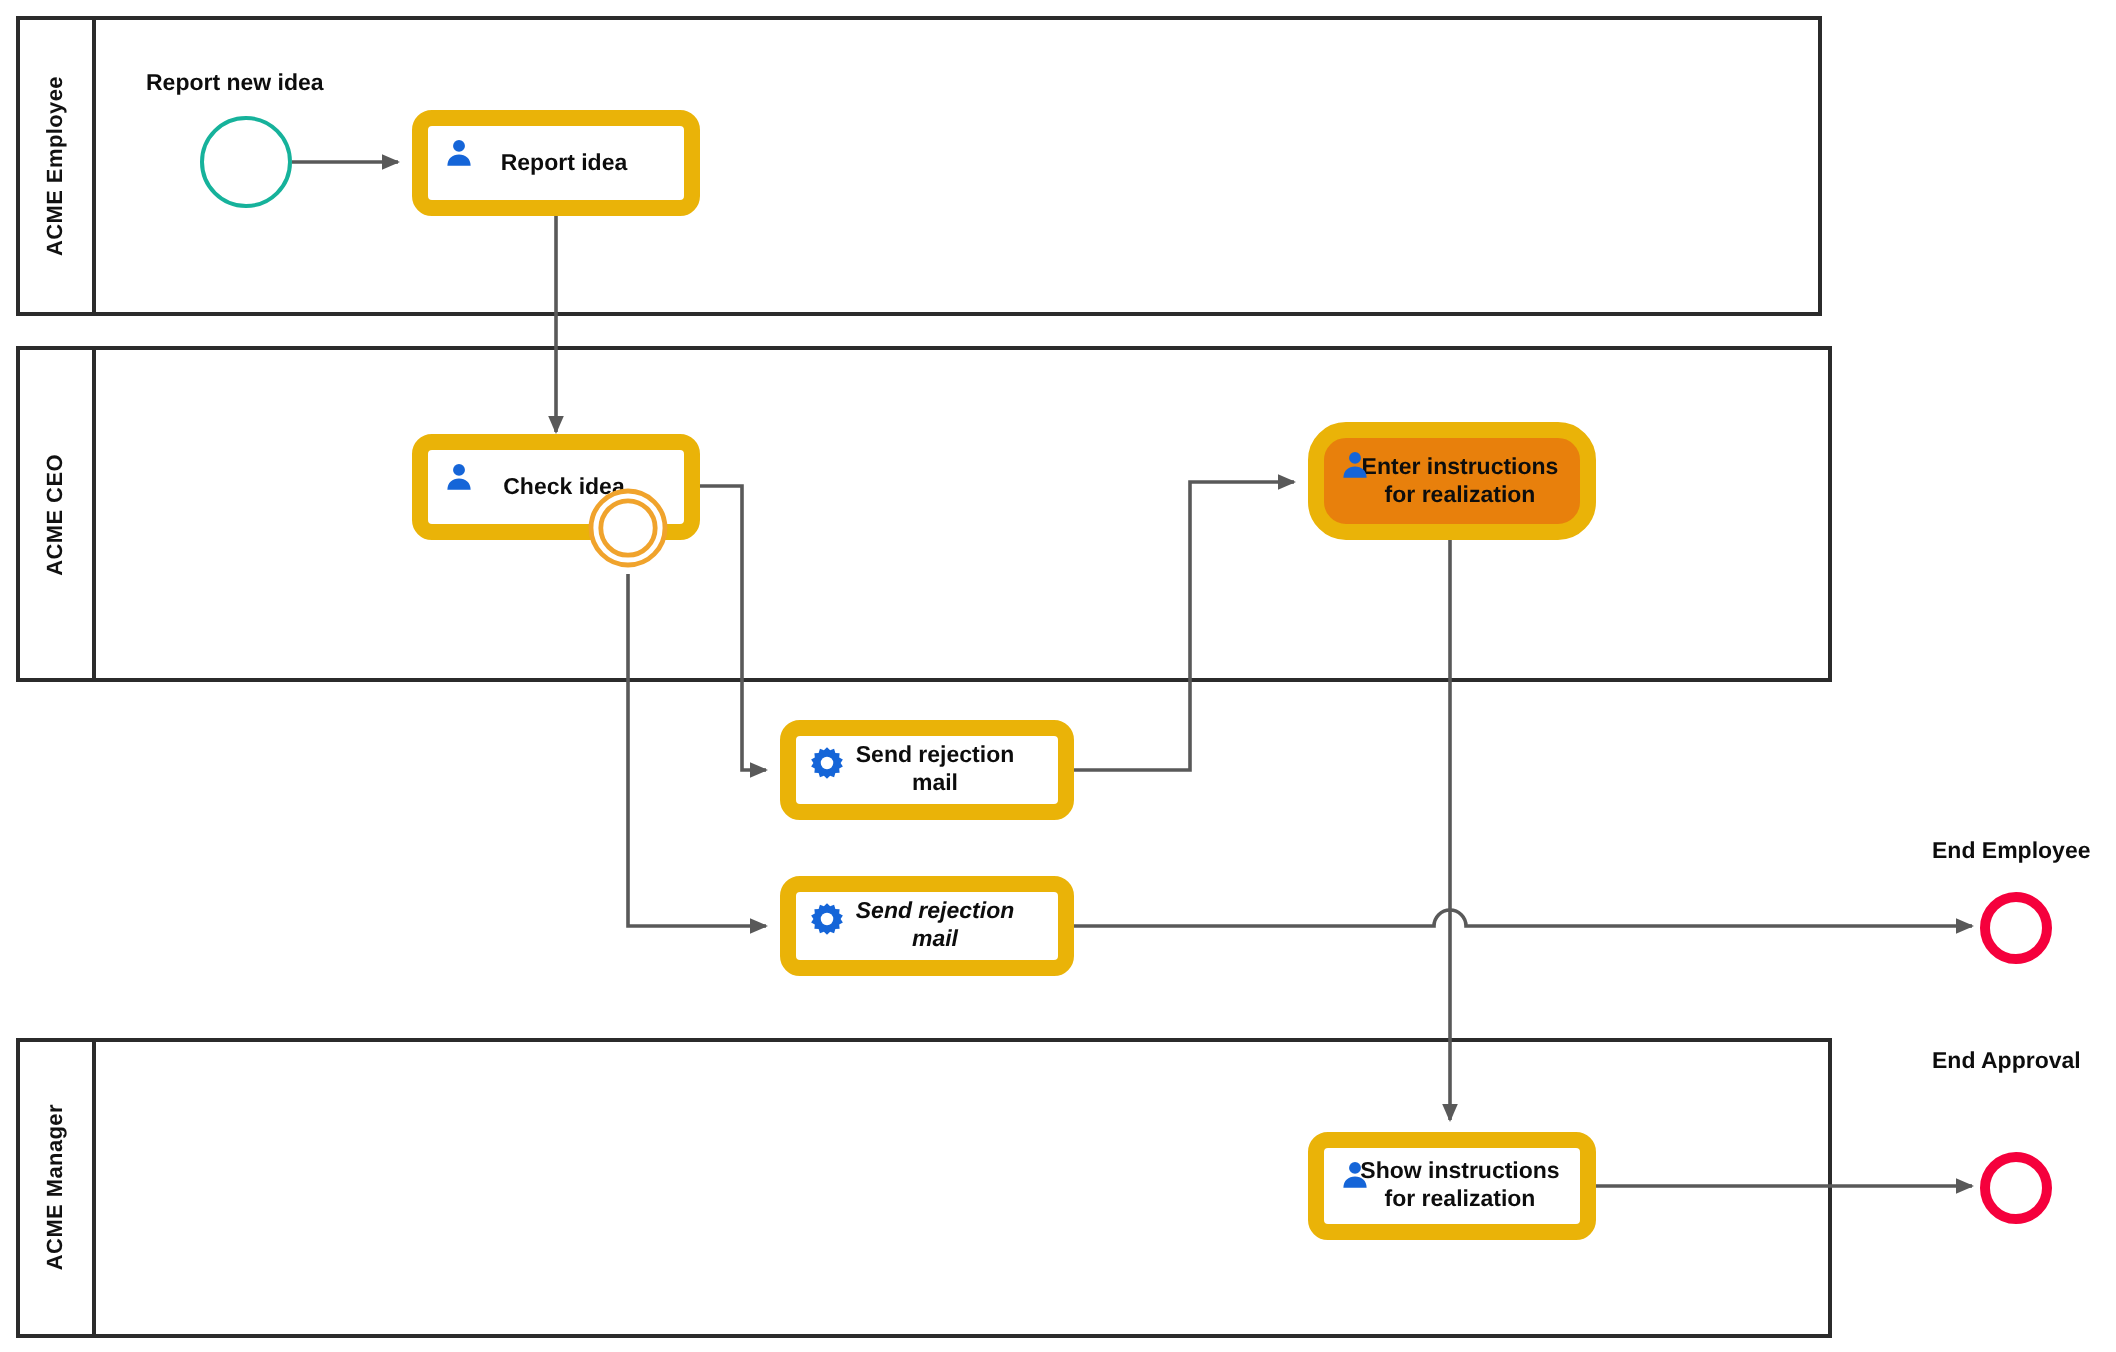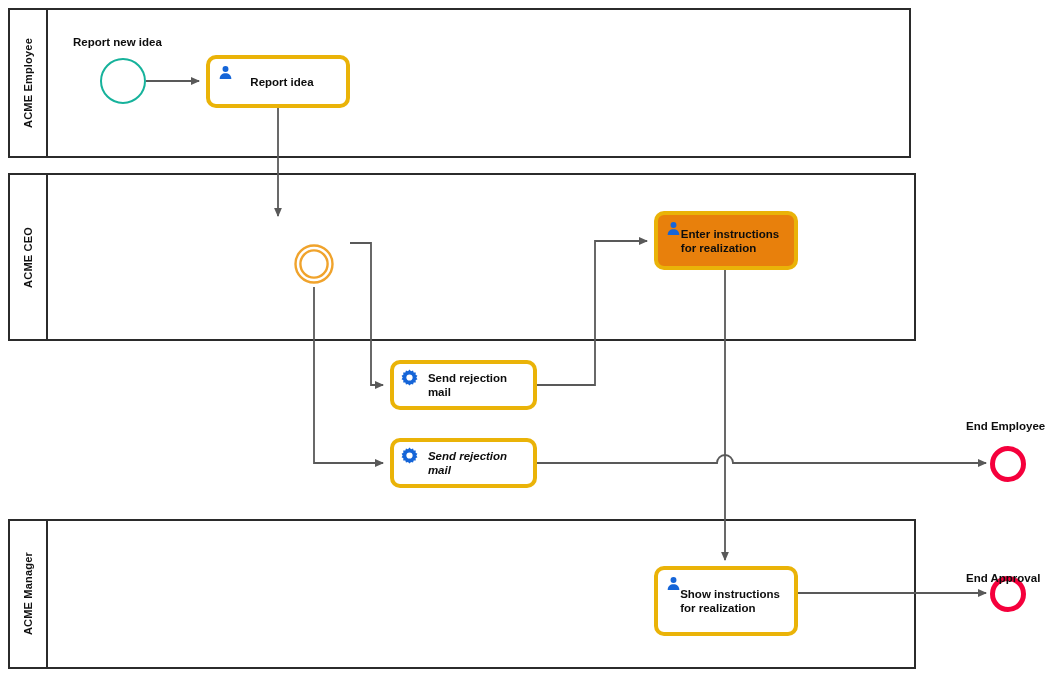--- a/index.html
+++ b/index.html
@@ -54,29 +54,31 @@
     font-weight: bold;
     color: #111111;
     letter-spacing: 0.2px;
     white-space: nowrap;
   }
 
   
   .task {
     position: absolute;
     box-sizing: border-box;
-    border: 4px solid #eab308;
+    border: 8px solid #eab308;
     border-radius: 10px;
     background: #ffffff;
     display: flex;
     align-items: center;
     justify-content: center;
+    text-align: center;
   }
   .task.highlight {
     background: #E8800C;
+    border-radius: 19px;
   }
   .task-label {
     font-size: 11.5px;
     font-weight: bold;
     color: #0d0d0d;
     line-height: 14px;
     padding: 0 6px 0 14px;
     white-space: pre-line;
   }
   .task-icon {
@@ -162,20 +164,27 @@
   </svg>
 
   <div class="task" style="left:206px; top:55px; width:144px; height:53px;">
     <svg class="task-icon" viewBox="0 0 24 24">
       <circle cx="12" cy="7" r="4.2" fill="#1565d8"></circle>
       <path d="M3.8 21 C3.8 15.8 7.4 13 12 13 C16.6 13 20.2 15.8 20.2 21 Z" fill="#1565d8"></path>
     </svg>
     <span class="task-label">Report idea</span>
   </div>
 
+  <div class="task" style="left:206px; top:217px; width:144px; height:53px;">
+    <svg class="task-icon" viewBox="0 0 24 24">
+      <circle cx="12" cy="7" r="4.2" fill="#1565d8"></circle>
+      <path d="M3.8 21 C3.8 15.8 7.4 13 12 13 C16.6 13 20.2 15.8 20.2 21 Z" fill="#1565d8"></path>
+    </svg>
+    <span class="task-label">Check idea</span>
+  </div>
 
   <div class="task highlight" style="left:654px; top:211px; width:144px; height:59px;">
     <svg class="task-icon" viewBox="0 0 24 24">
       <circle cx="12" cy="7" r="4.2" fill="#1565d8"></circle>
       <path d="M3.8 21 C3.8 15.8 7.4 13 12 13 C16.6 13 20.2 15.8 20.2 21 Z" fill="#1565d8"></path>
     </svg>
     <span class="task-label">Enter instructions
 for realization</span>
   </div>
 
@@ -196,36 +205,36 @@
       <path fill="#1565d8" d="M12 0.8 L14.2 3.0 L17.0 2.0 L17.9 4.9 L20.9 5.1 L20.6 8.1 L23.2 9.5 L21.6 12.0
                               L23.2 14.5 L20.6 15.9 L20.9 18.9 L17.9 19.1 L17.0 22.0 L14.2 21.0 L12 23.2
                               L9.8 21.0 L7.0 22.0 L6.1 19.1 L3.1 18.9 L3.4 15.9 L0.8 14.5 L2.4 12.0
                               L0.8 9.5 L3.4 8.1 L3.1 5.1 L6.1 4.9 L7.0 2.0 L9.8 3.0 Z"></path>
       <circle cx="12" cy="12" r="4.4" fill="#ffffff"></circle>
     </svg>
     <span class="task-label">Send rejection
 mail</span>
   </div>
 
-  <div class="task" style="left:654px; top:566px; width:144px; height:70px;">
+  <div class="task" style="left:654px; top:566px; width:144px; height:54px;">
     <svg class="task-icon" viewBox="0 0 24 24">
       <circle cx="12" cy="7" r="4.2" fill="#1565d8"></circle>
       <path d="M3.8 21 C3.8 15.8 7.4 13 12 13 C16.6 13 20.2 15.8 20.2 21 Z" fill="#1565d8"></path>
     </svg>
     <span class="task-label">Show instructions
 for realization</span>
   </div>
 
   <div class="event start" style="left:100px; top:58px; width:46px; height:46px;"></div>
   <span class="event-label" style="left:73px; top:36px;">Report new idea</span>
 
   <svg class="boundary-wrap" viewBox="0 0 42 42" style="left:293px; top:243px; width:42px; height:42px;">
     <circle cx="21" cy="21" r="18.5" fill="#ffffff" stroke="#F0A32C" stroke-width="2.4"></circle>
     <circle cx="21" cy="21" r="13.6" fill="none" stroke="#F0A32C" stroke-width="2.4"></circle>
   </svg>
 
   <div class="event end" style="left:990px; top:446px; width:36px; height:36px;"></div>
   <span class="event-label" style="left:966px; top:420px;">End Employee</span>
 
   <div class="event end" style="left:990px; top:576px; width:36px; height:36px;"></div>
-  <span class="event-label" style="left:966px; top:572px;">End Approval</span>
+  <span class="event-label" style="left:966px; top:525px;">End Approval</span>
 
 </div>
 
 </body></html>

